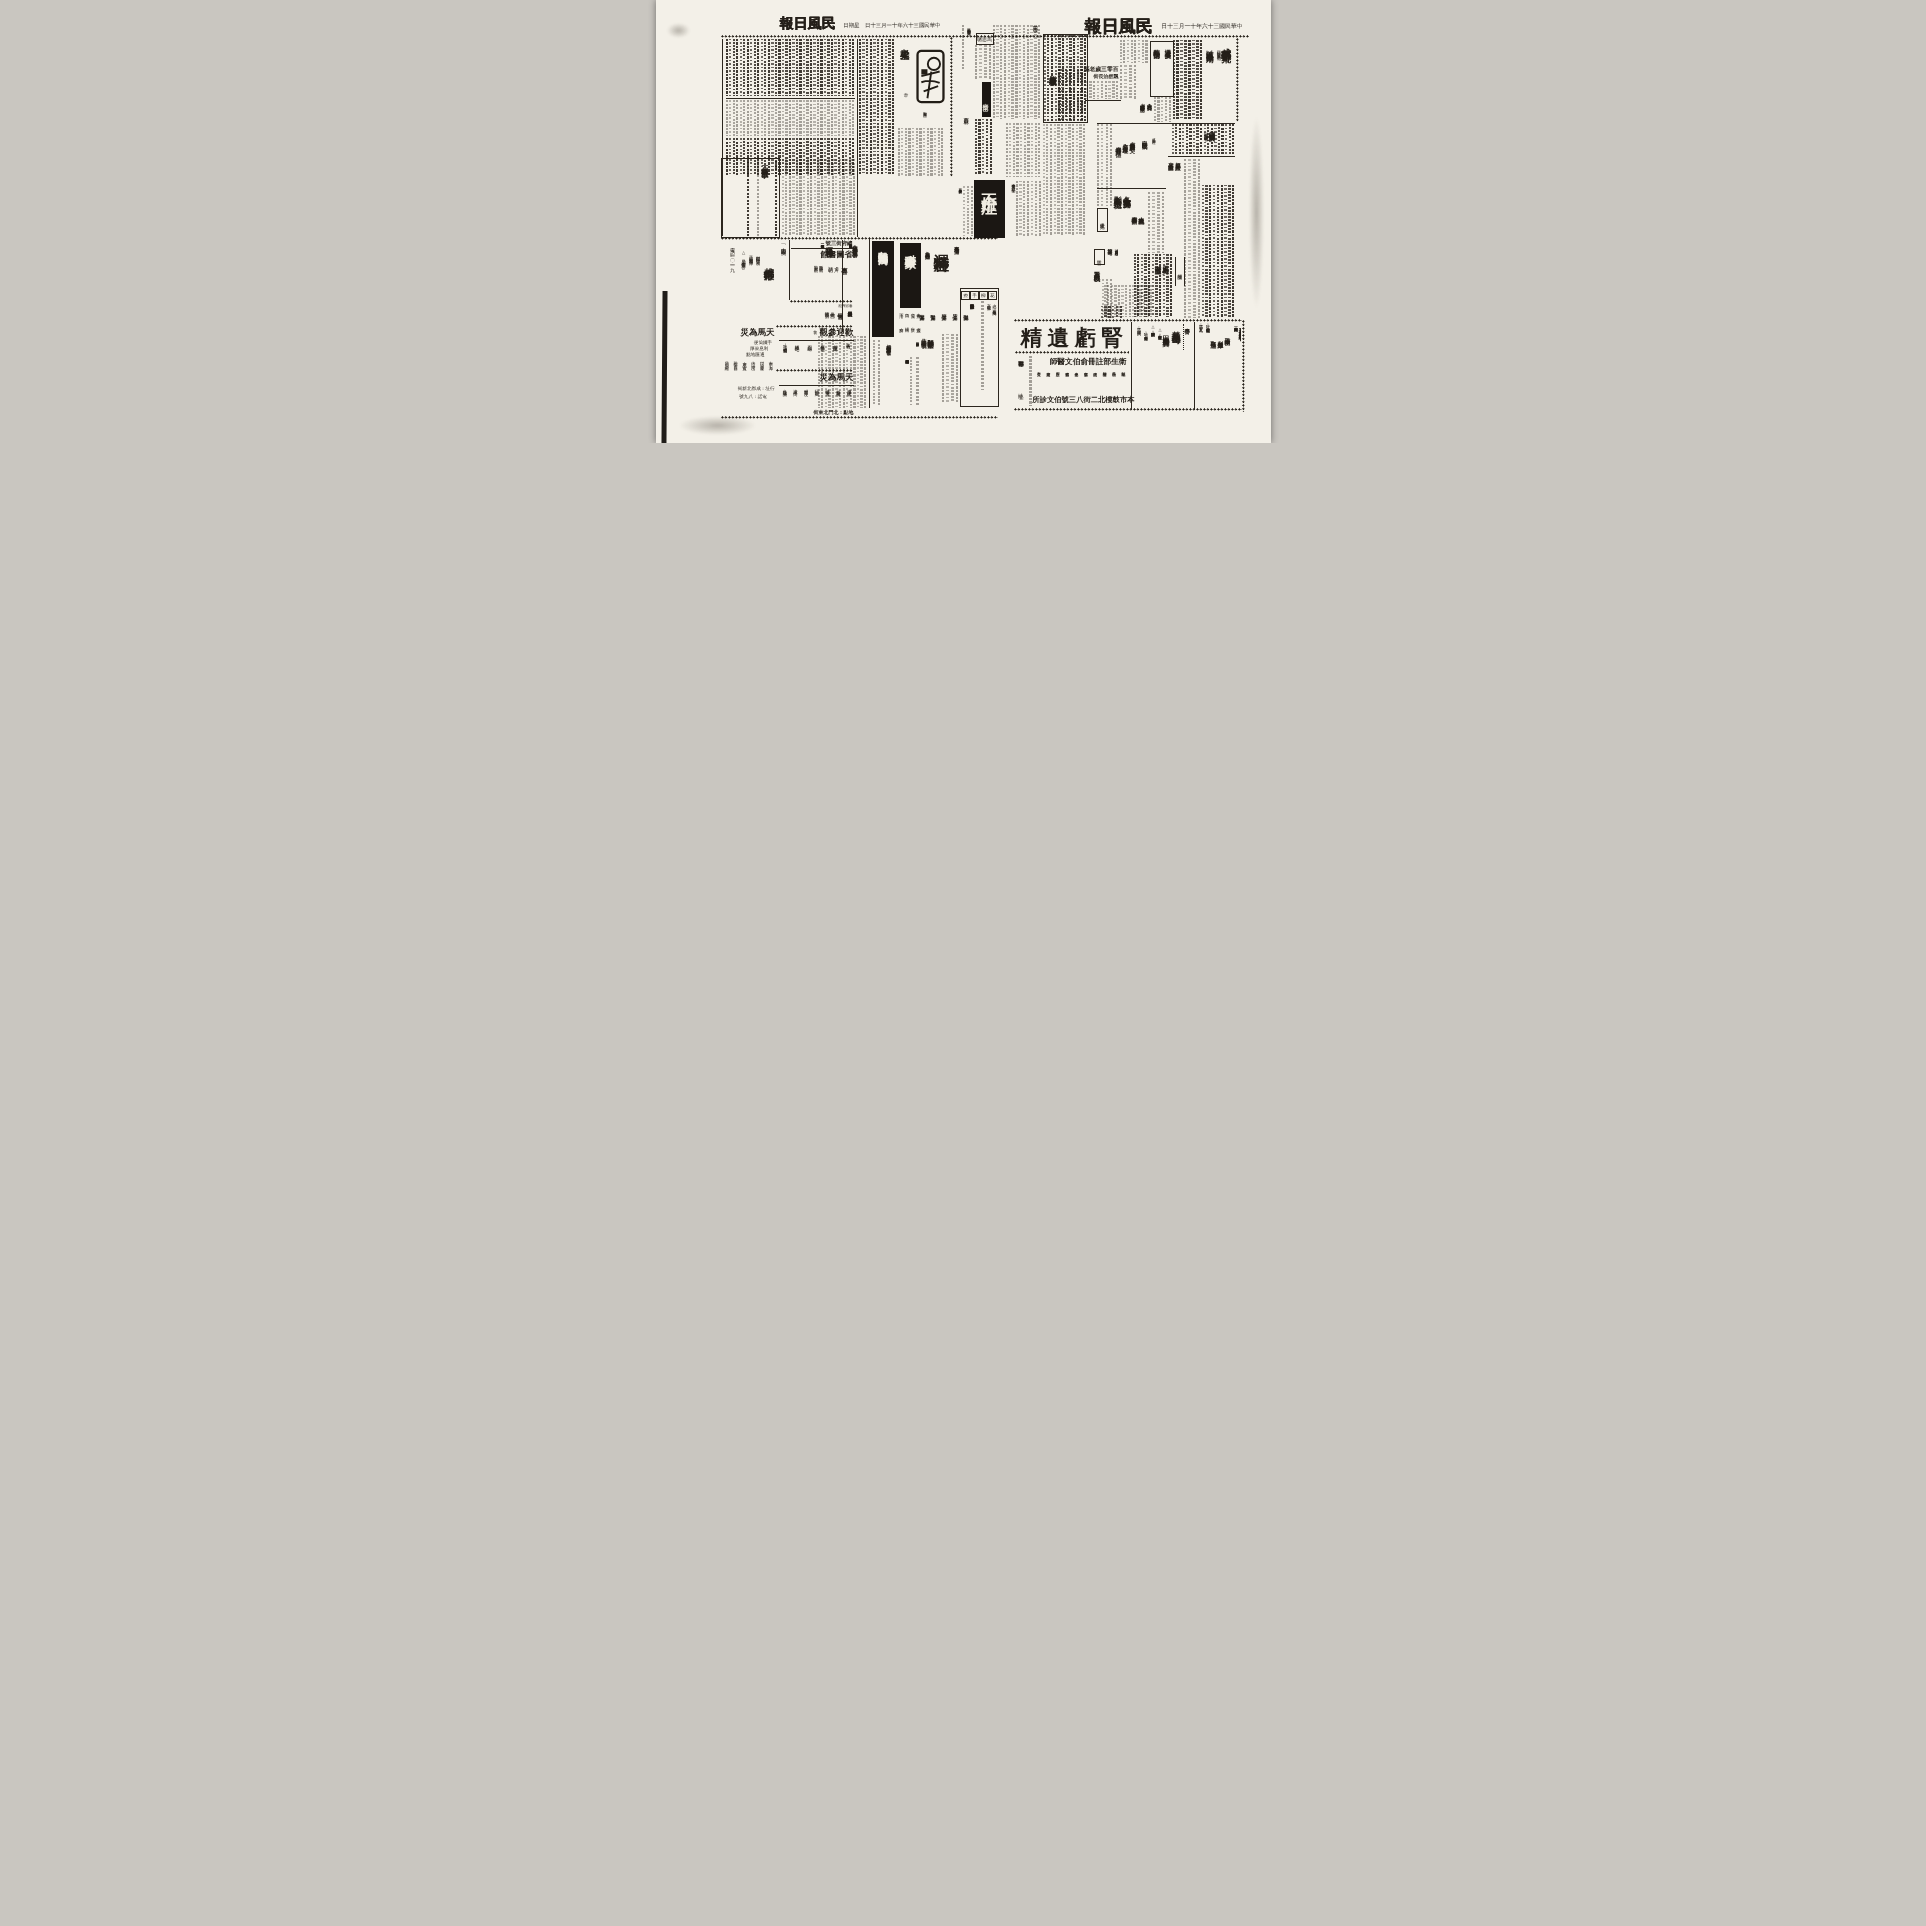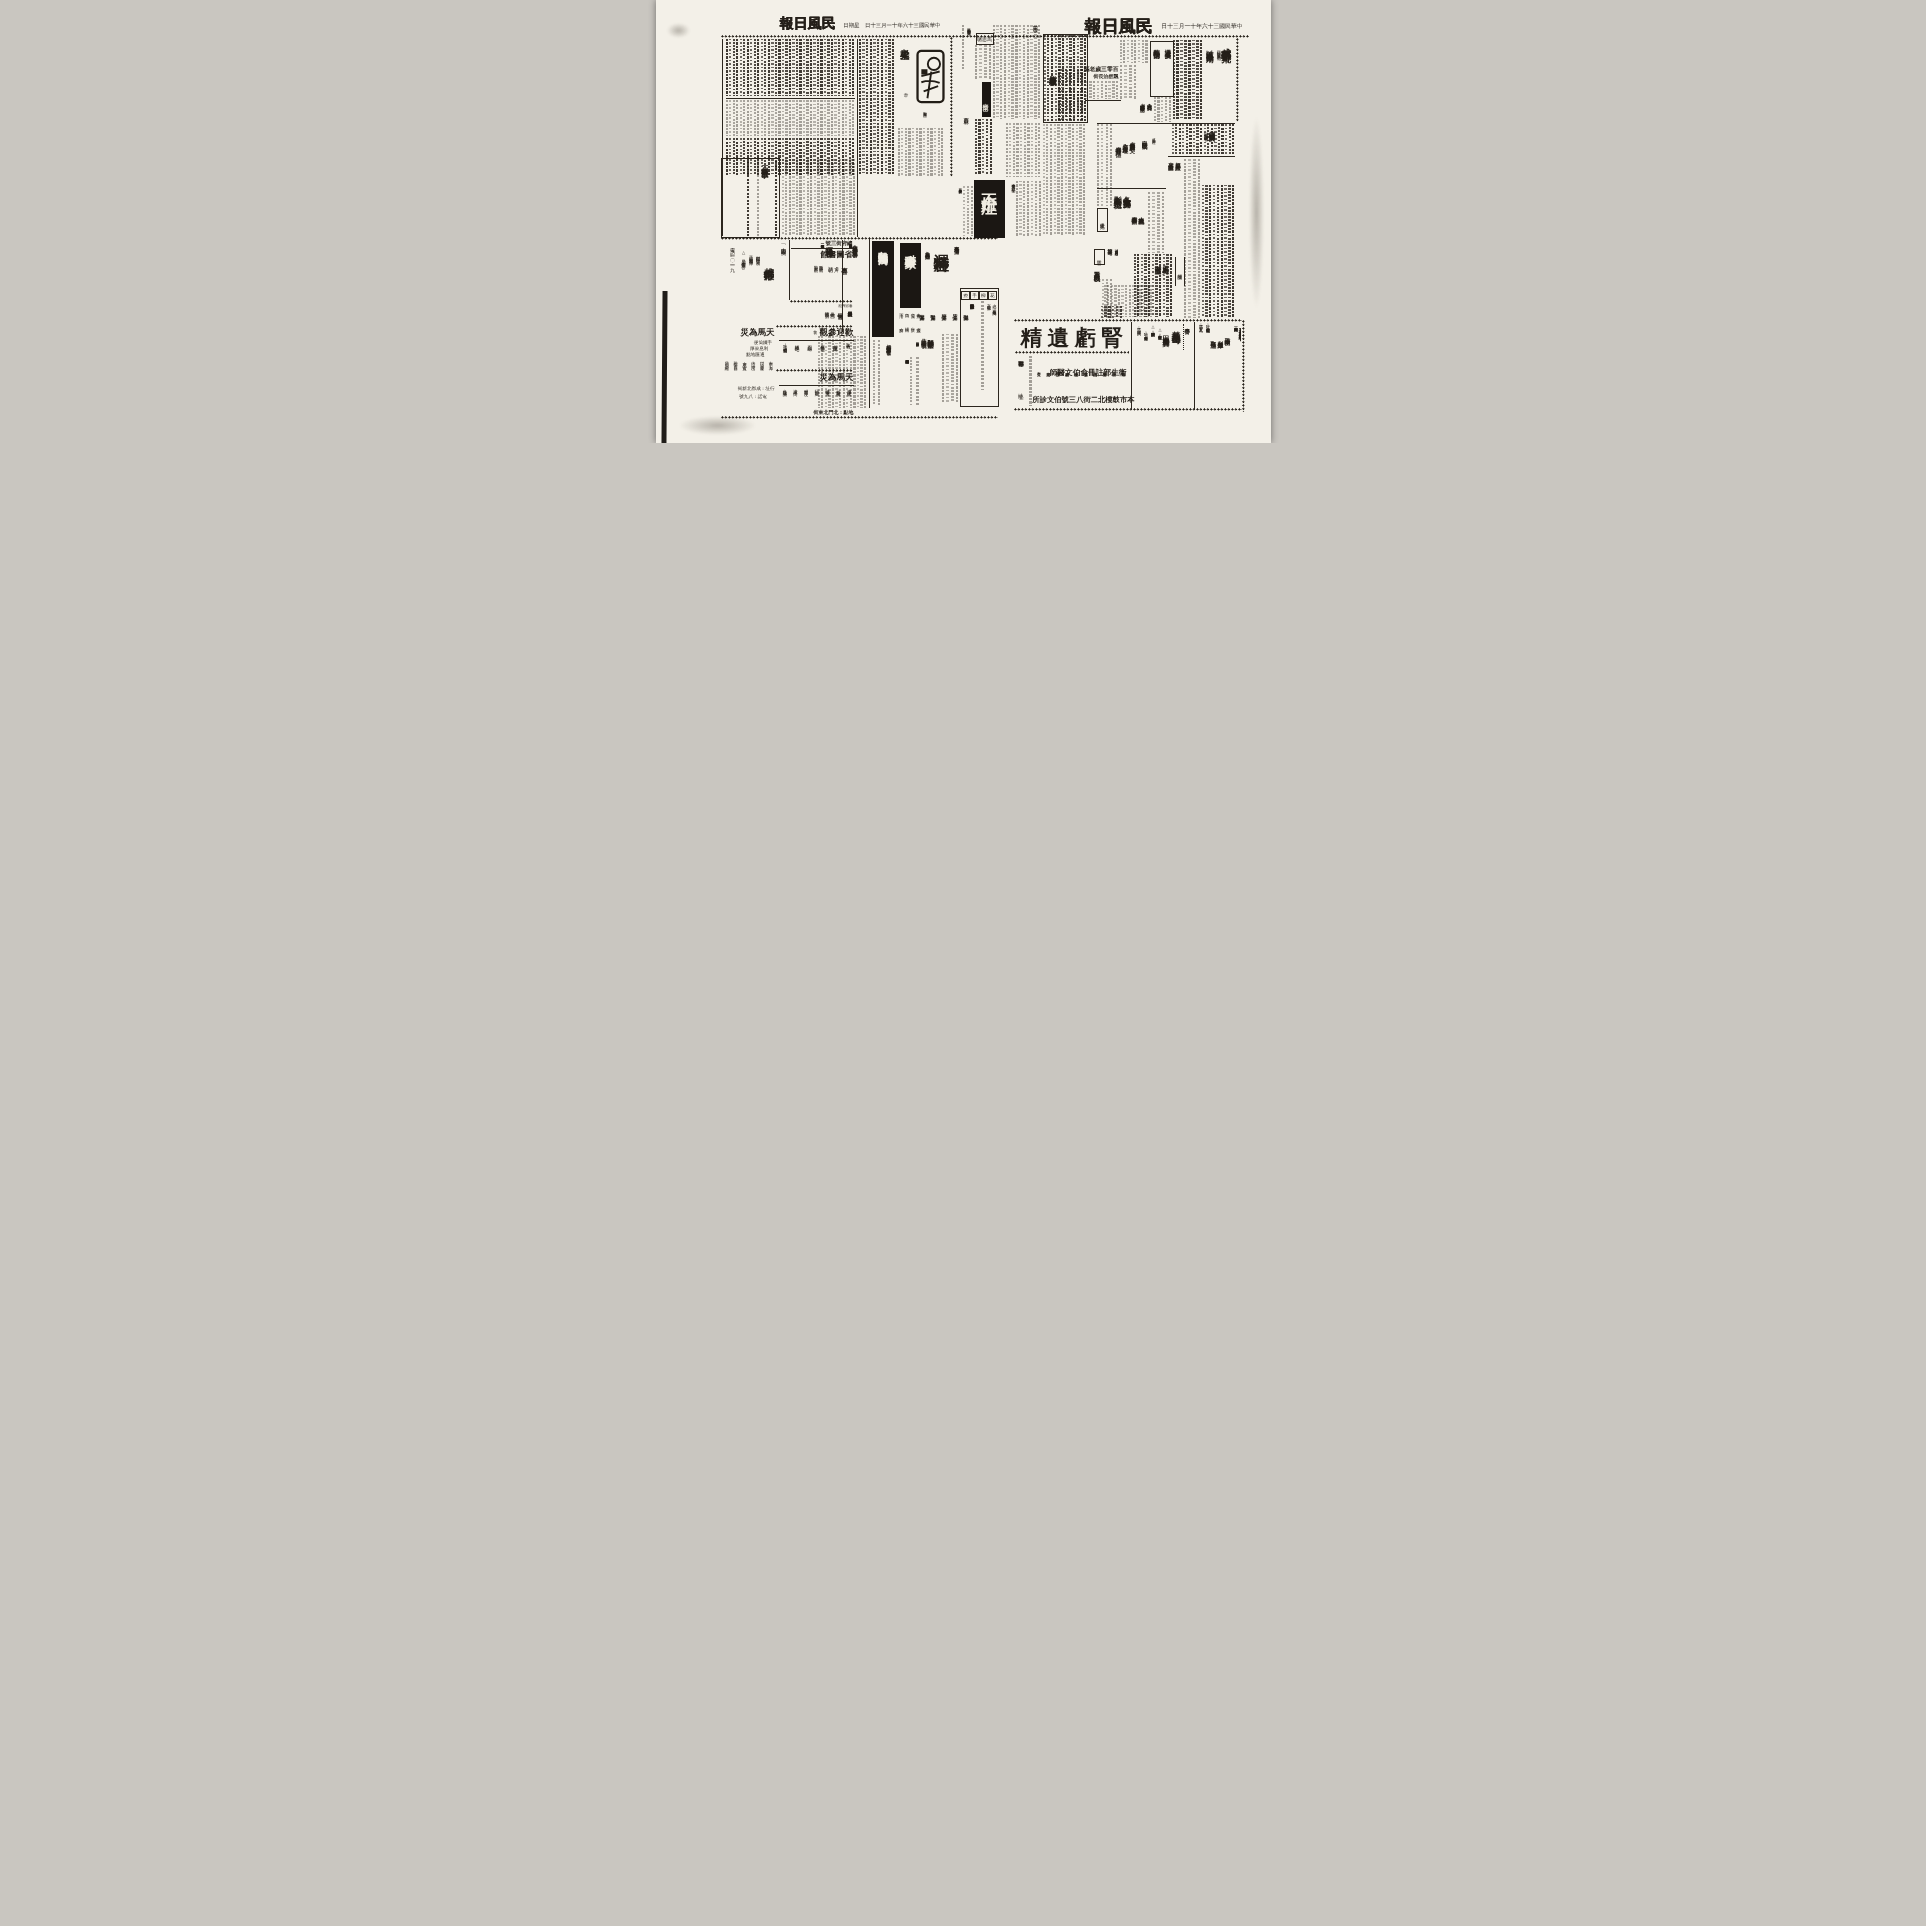--- a/index.html
+++ b/index.html
@@ -778,21 +778,21 @@
   <div class="abs chain-h" style="left:65px;top:416px;width:277px;"></div>
 
   <div class="abs chain-h" style="left:358px;top:319px;width:228px;"></div>
   <div class="abs rtl serif bold" style="left:361px;top:323px;width:112px;height:28px;font-size:21.6px;letter-spacing:5.4px;">腎虧遺精</div>
   <div class="abs chain-h" style="left:359px;top:351px;width:114px;"></div>
   <div class="abs v bold" style="left:361px;top:356px;width:7.7px;height:20px;font-size:5.8px;">專醫</div>
   <div class="abs v" style="left:361px;top:389px;width:7.7px;height:17px;font-size:5.4px;">地址</div>
   <div class="abs tx light" style="left:370px;top:356px;width:6.2px;height:50px;">
       <i></i>
     </div>
-  <div class="abs rtl serif bold" style="left:385px;top:368px;width:86px;height:10px;font-size:7.7px;">衛生部註冊俞伯文醫師</div>
+  <div class="abs rtl serif bold" style="left:385px;top:357px;width:86px;height:10px;font-size:7.7px;">衛生部註冊俞伯文醫師</div>
   <div class="abs feat" style="left:378px;top:369px;width:94px;height:24px;">
     <span class="v" style="font-size:3.9px;letter-spacing:0;">頭暈眼花</span>
     <span class="v" style="font-size:3.9px;letter-spacing:0;">耳鳴心跳</span>
     <span class="v" style="font-size:3.9px;letter-spacing:0;">腰酸背痛</span>
     <span class="v" style="font-size:3.9px;letter-spacing:0;">盜汗失眠</span>
     <span class="v" style="font-size:3.9px;letter-spacing:0;">健忘多病</span>
     <span class="v" style="font-size:3.9px;letter-spacing:0;">小便過多</span>
     <span class="v" style="font-size:3.9px;letter-spacing:0;">遺精過多</span>
     <span class="v" style="font-size:3.9px;letter-spacing:0;">四肢乏力</span>
     <span class="v" style="font-size:3.9px;letter-spacing:0;">陰虛貧血</span>

